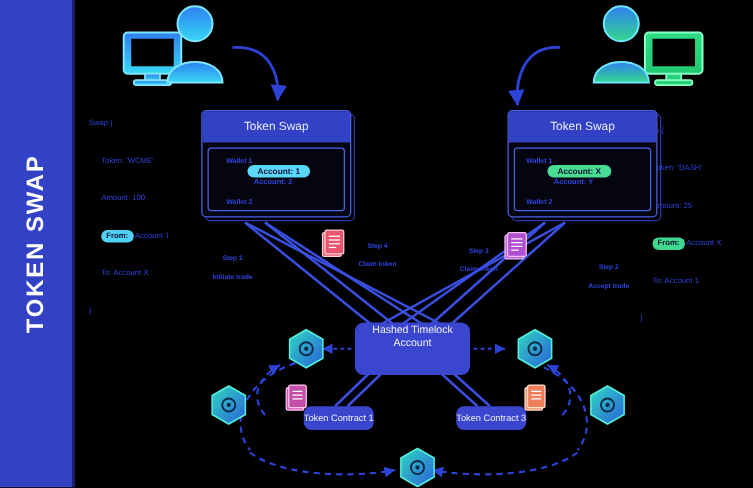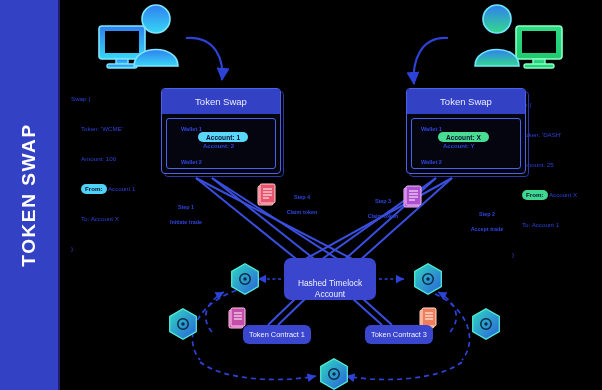--- a/index.html
+++ b/index.html
@@ -81,27 +81,27 @@
   .acct-pill.blue  { background:#5ad8fb; }
   .acct-pill.green { background:#49dd93; }
   .acct-dim {
     position:absolute; font-size:6px; color:#2f45dd; font-weight:bold;
   }
 
   
   .htlc {
     position:absolute; left:284px; top:258px; width:92px; height:42px;
     background:#3b46cf; border-radius:7px;
-    display:flex; align-items:flex-end; justify-content:center; text-align:center;
+    display:flex; align-items:flex-start; justify-content:center; text-align:center;
     color:#eef0ff; font-size:8.4px; line-height:11px;
   }
 
   
   .contract {
-    position:absolute; width:68px; height:19px;
+    position:absolute; width:56px; height:19px;
     background:#3b46cf; border-radius:6px;
     display:flex; align-items:center; justify-content:center;
     color:#eef0ff; font-size:7.4px;
   }
   .contract.c1 { left:243px; top:325px; }
   .contract.c2 { left:365px; top:325px; }
 
   
   .step {
     position:absolute; font-size:5.4px; color:#2f45dd; font-weight:bold;

